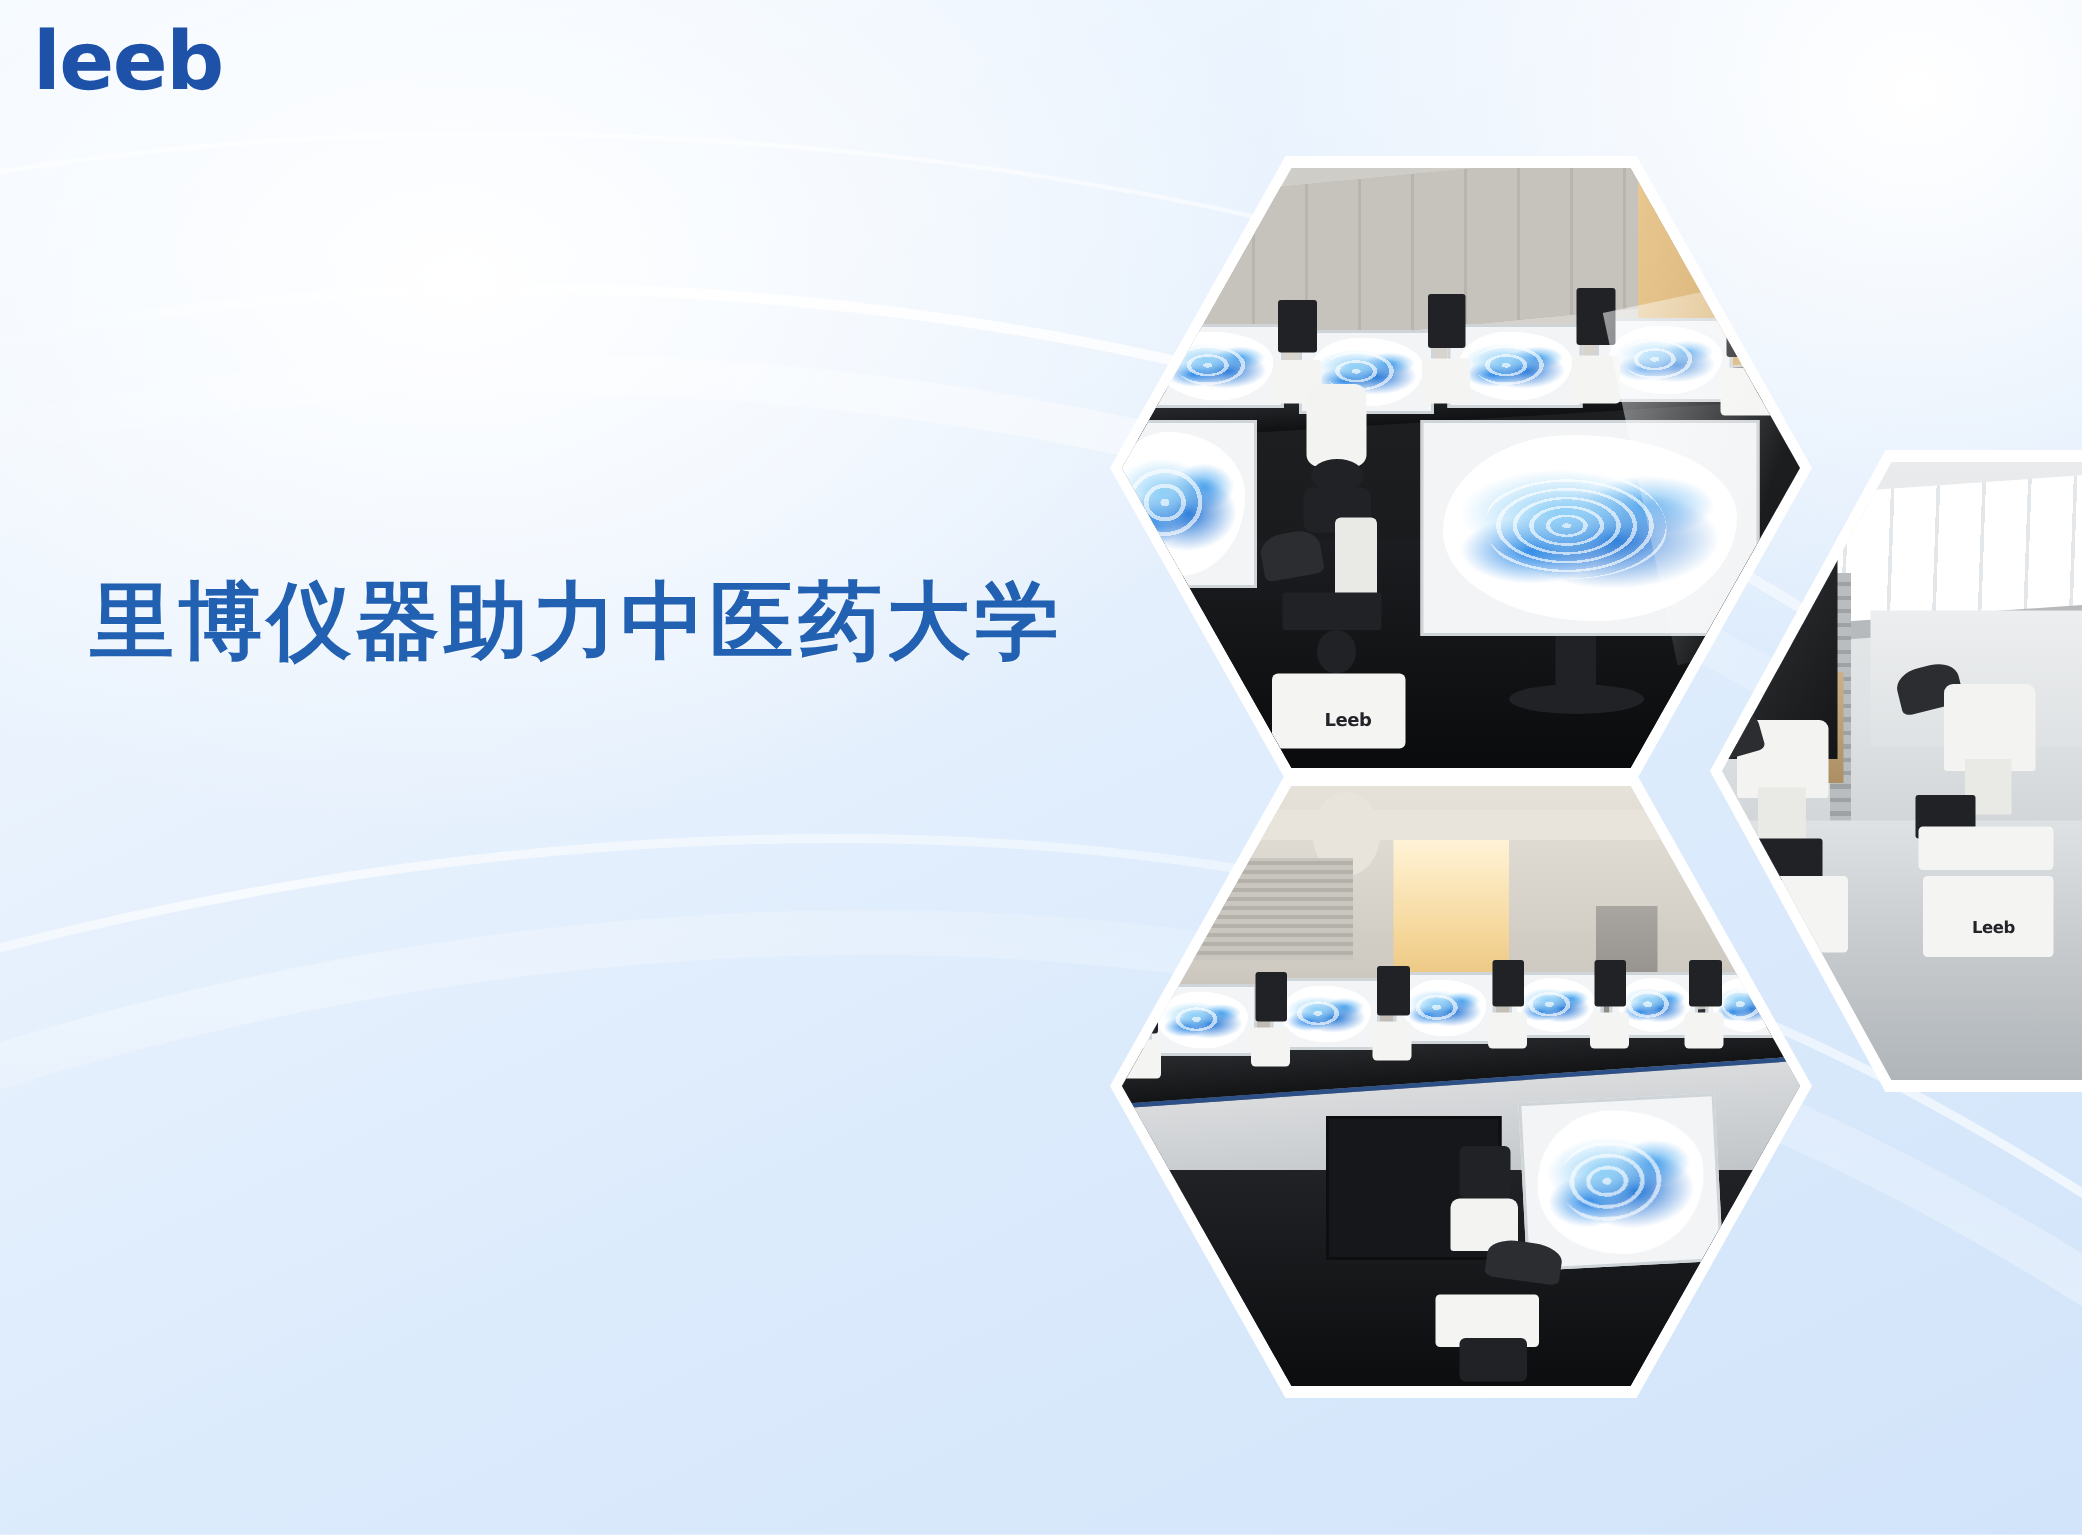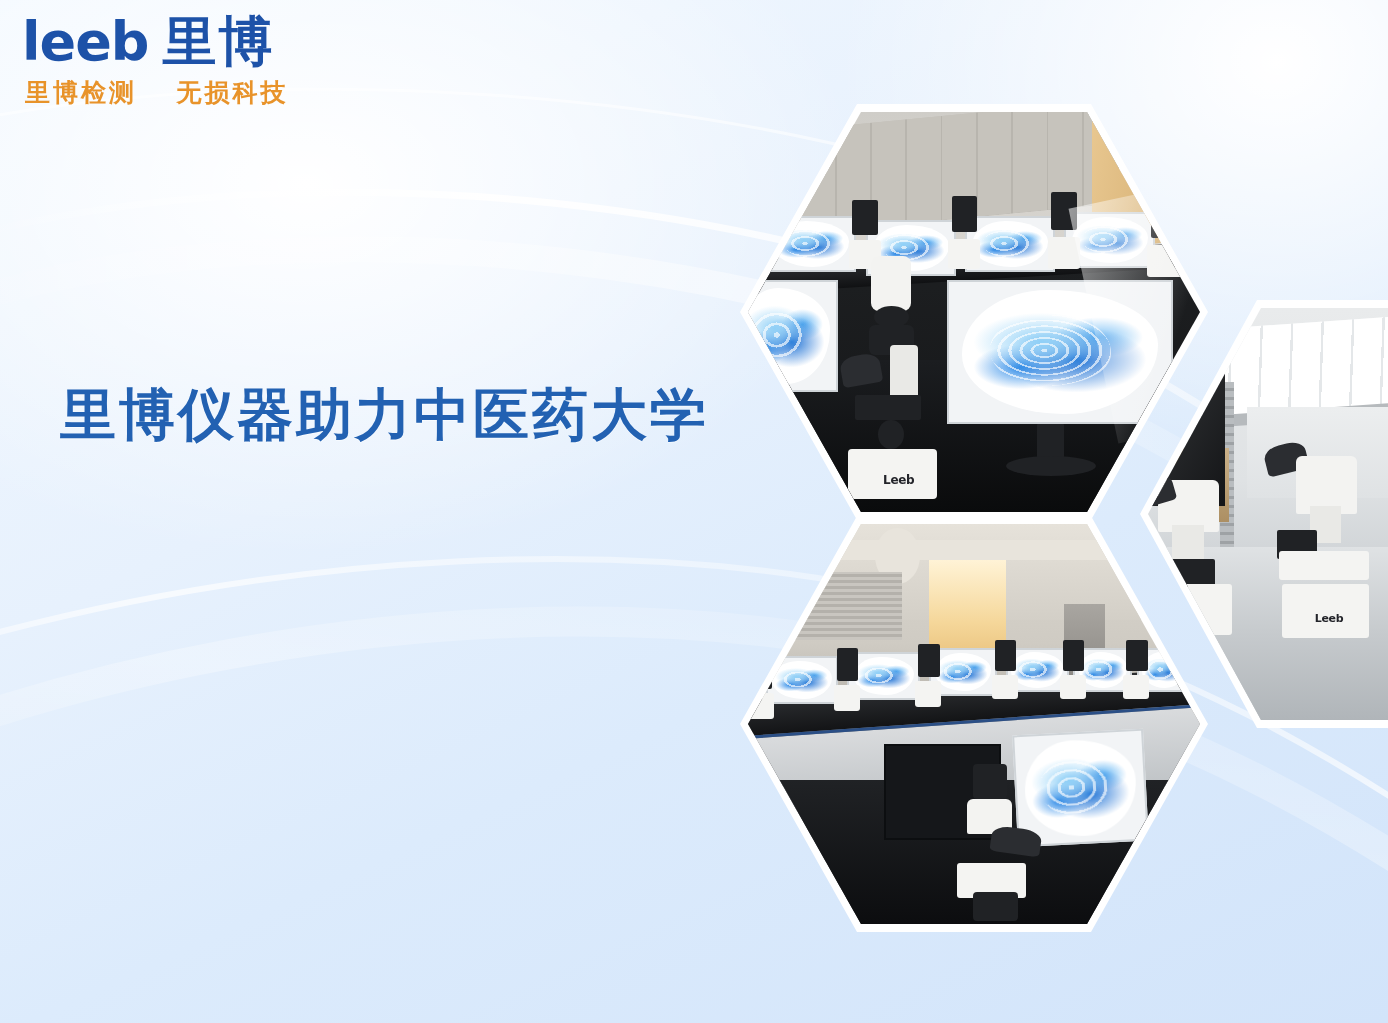--- a/index.html
+++ b/index.html
@@ -213,26 +213,20 @@
       <path d="M-30,300 C320,196 820,260 1120,420 C1240,484 1330,540 1430,604" fill="none" stroke="url(#sw2)" stroke-width="26" opacity=".55"></path>
       <path d="M-30,640 C260,560 640,520 980,612 C1160,662 1290,730 1420,816" fill="none" stroke="url(#sw3)" stroke-width="6"></path>
       <path d="M-30,720 C300,612 700,580 1040,690 C1200,742 1320,808 1430,880" fill="none" stroke="url(#sw3)" stroke-width="30" opacity=".45"></path>
       <path d="M-30,120 C260,66 620,86 900,160" fill="none" stroke="#ffffff" stroke-width="3" opacity=".55"></path>
     </svg>
   </div>
 
   <div class="logo">
     <div class="logo-main">
       <span class="logo-latin">leeb</span>
-      <span class="logo-cn">里博</span>
-    </div>
-    <div class="logo-tagline">
-      <span>里博检测</span>
-      <span class="gap"></span>
-      <span>无损科技</span>
     </div>
   </div>
 
   <h1 class="headline">
     <span class="ln">里博仪器助力中医药大学</span>
   </h1>
 
   <div class="hex-cluster">
 
     <div class="hex-rim rim-right"></div>

